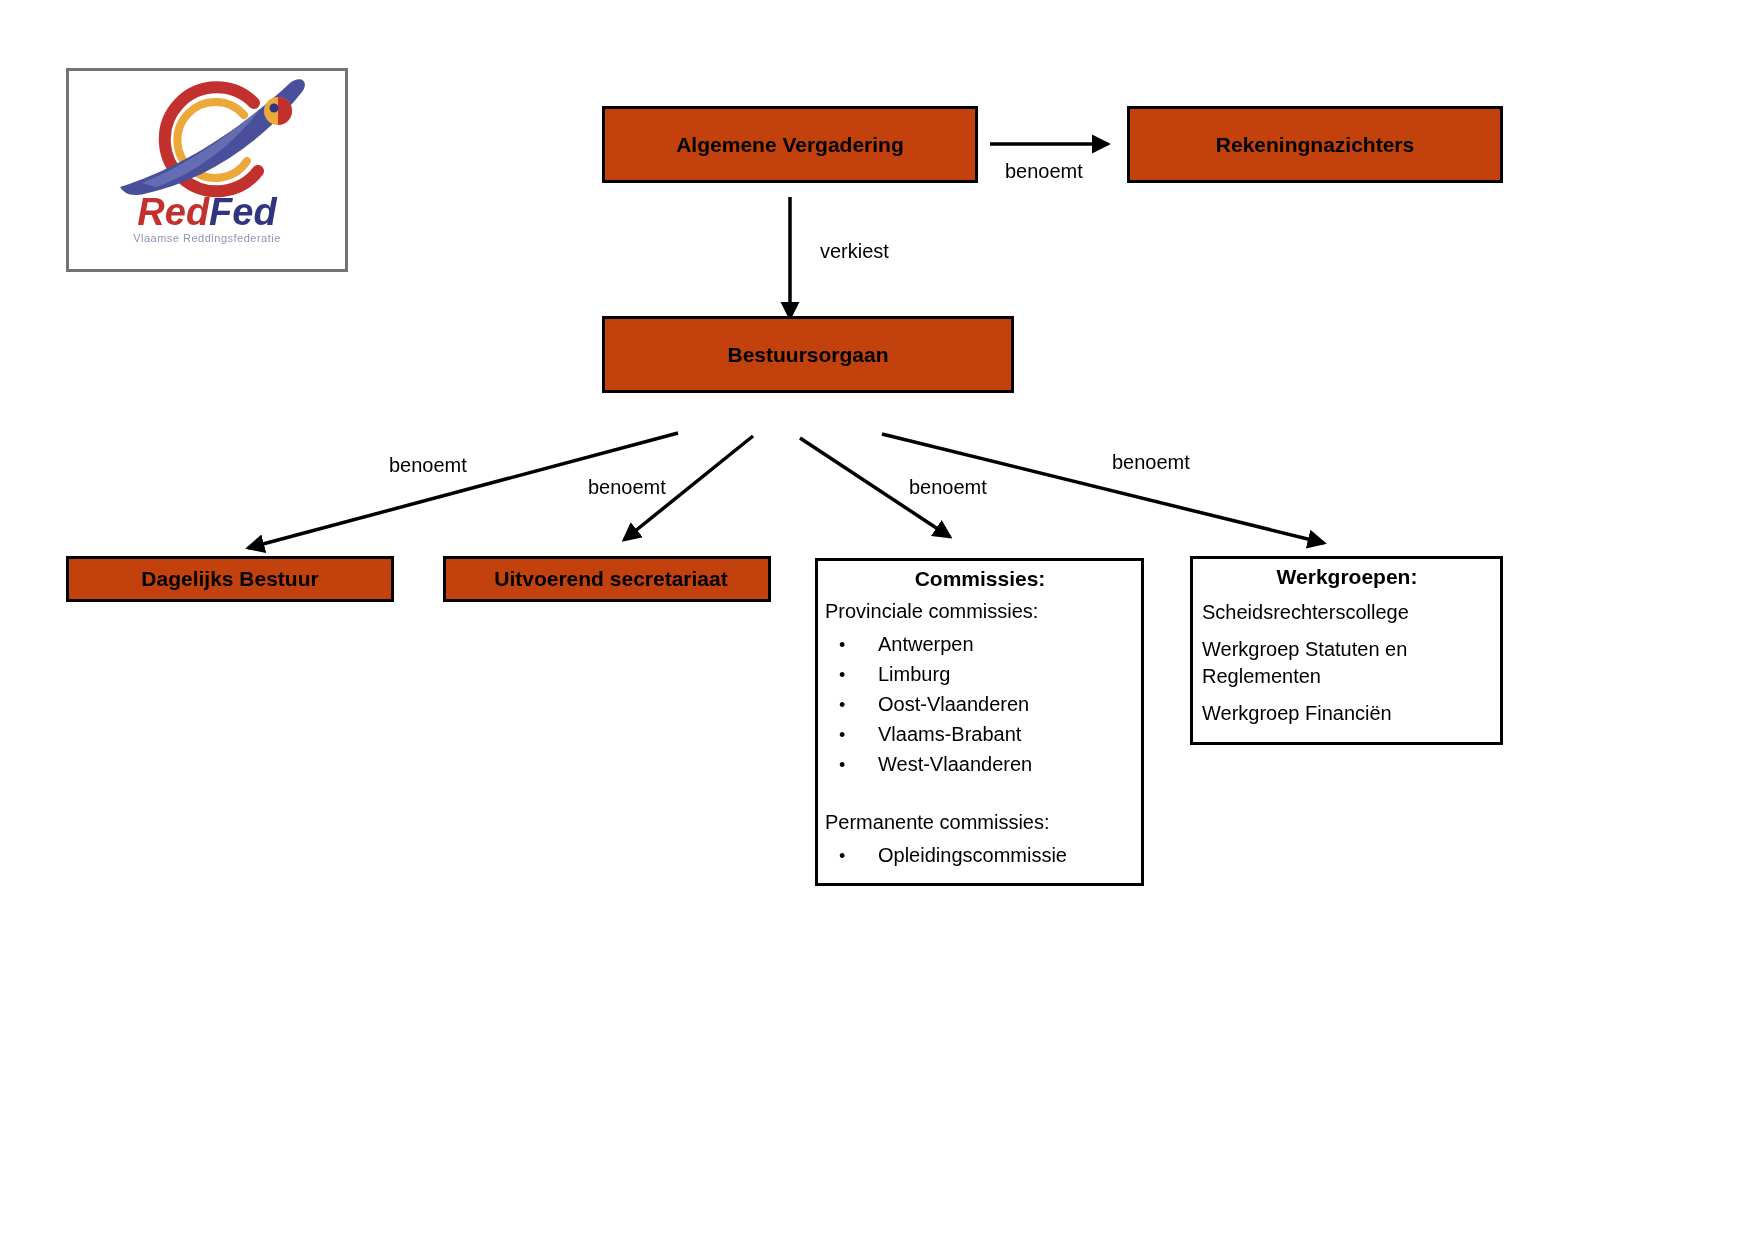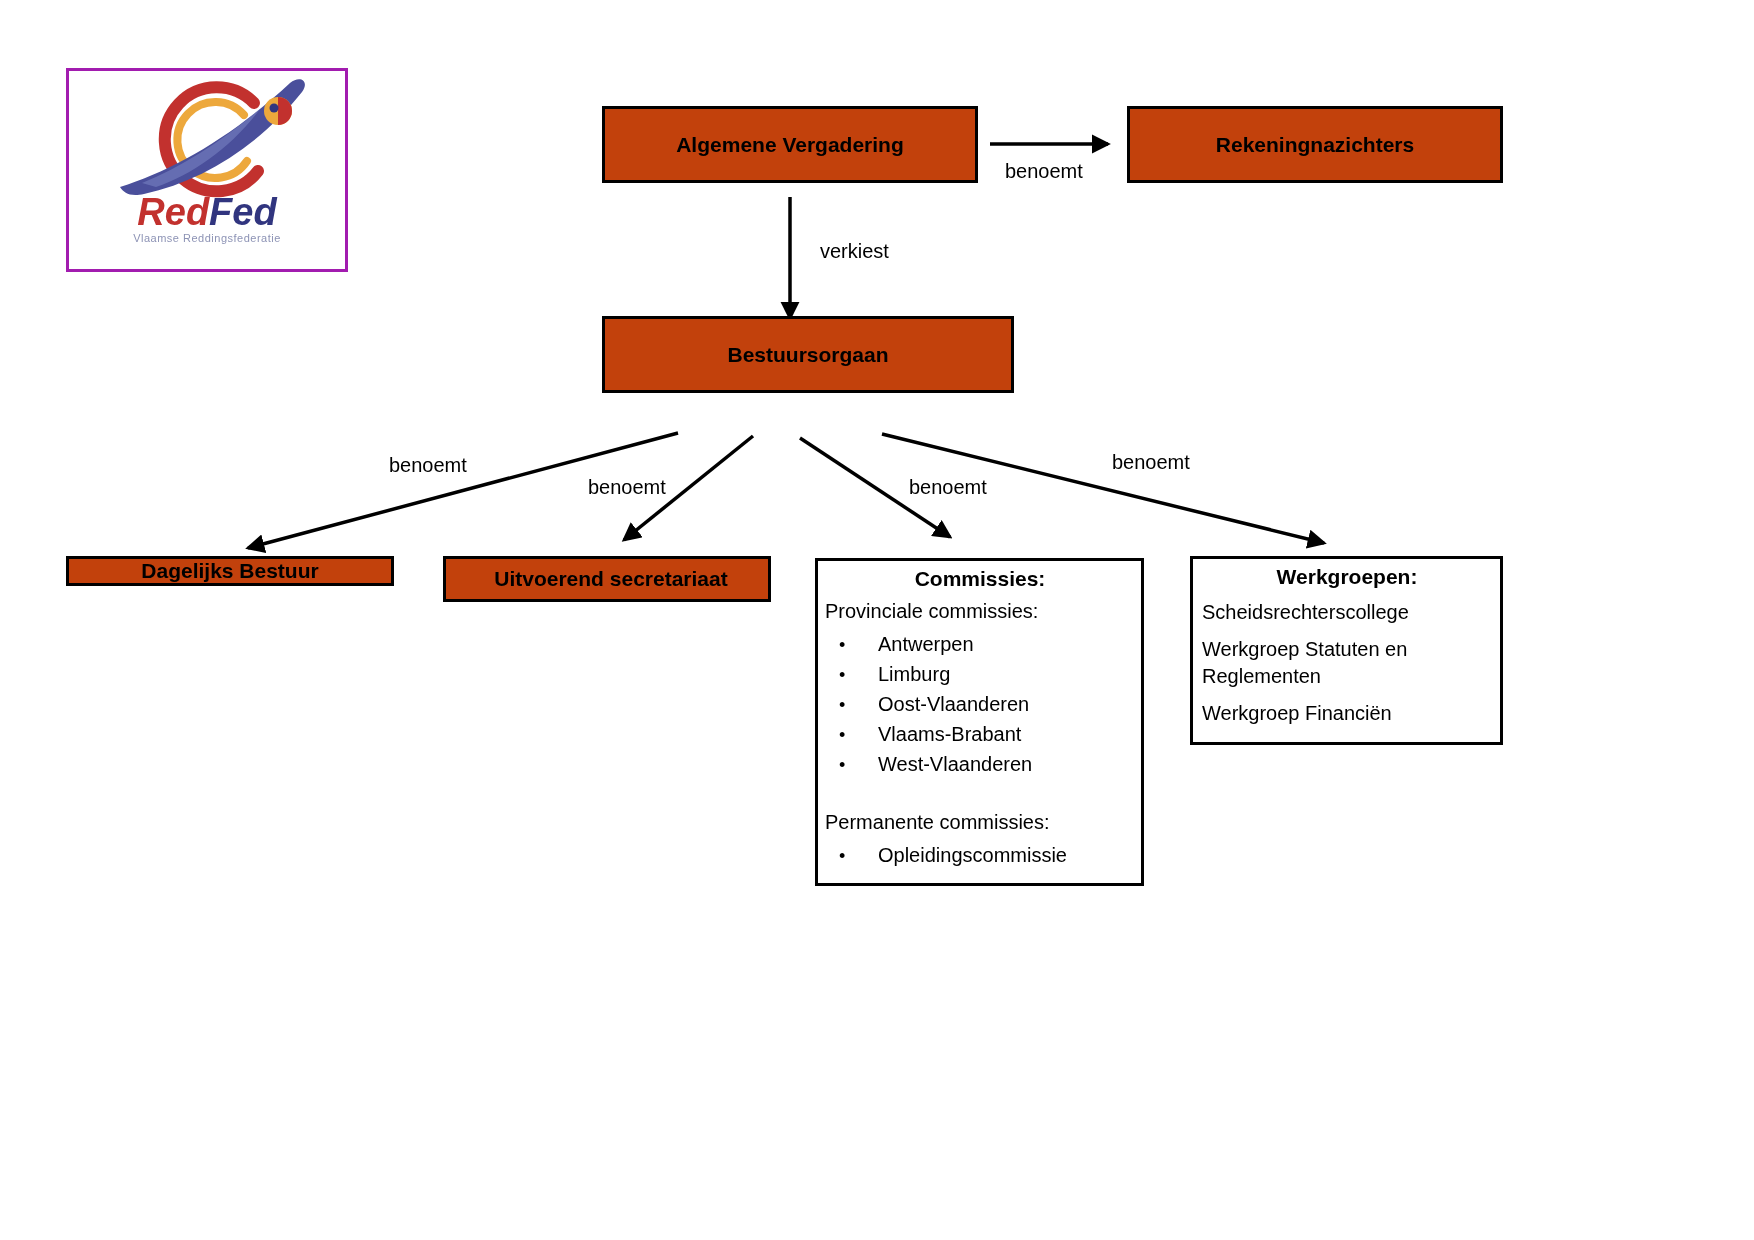--- a/index.html
+++ b/index.html
@@ -24,21 +24,21 @@
     align-items: center;
     justify-content: center;
     font-weight: bold;
     font-size: 21px;
     text-align: center;
     box-sizing: border-box;
   }
   #node-av          { left: 602px;  top: 106px; width: 376px; height: 77px; }
   #node-rek         { left: 1127px; top: 106px; width: 376px; height: 77px; }
   #node-bestuur     { left: 602px;  top: 316px; width: 412px; height: 77px; }
-  #node-dagelijks   { left: 66px;   top: 556px; width: 328px; height: 30px; }
+  #node-dagelijks   { left: 66px;   top: 556px; width: 328px; height: 46px; }
   #node-uitvoerend  { left: 443px;  top: 556px; width: 328px; height: 46px; padding-left: 8px; }
 
   .panel {
     position: absolute;
     border: 3px solid #000;
     background: #fff;
     box-sizing: border-box;
     font-size: 20px;
   }
   #node-commissies  { left: 815px;  top: 558px; width: 329px; height: 328px; padding: 6px 6px 0 7px; }
@@ -62,21 +62,21 @@
   #lbl-benoemt-rek        { left: 1005px; top: 160px; }
   #lbl-verkiest           { left: 820px;  top: 240px; }
   #lbl-benoemt-dagelijks  { left: 389px;  top: 454px; }
   #lbl-benoemt-uitvoerend { left: 588px;  top: 476px; }
   #lbl-benoemt-commissies { left: 909px;  top: 476px; }
   #lbl-benoemt-werkgroep  { left: 1112px; top: 451px; }
 
   .logo-box {
     position: absolute;
     left: 66px; top: 68px; width: 282px; height: 204px;
-    border: 3px solid #a21caf;
+    border: 3px solid #737373;
     background: #fff;
     box-sizing: border-box;
     display: flex;
     flex-direction: column;
     align-items: center;
   }
   .logo-swoosh { margin-top: 4px; }
   .brand {
     font-size: 38px;
     font-weight: bold;

